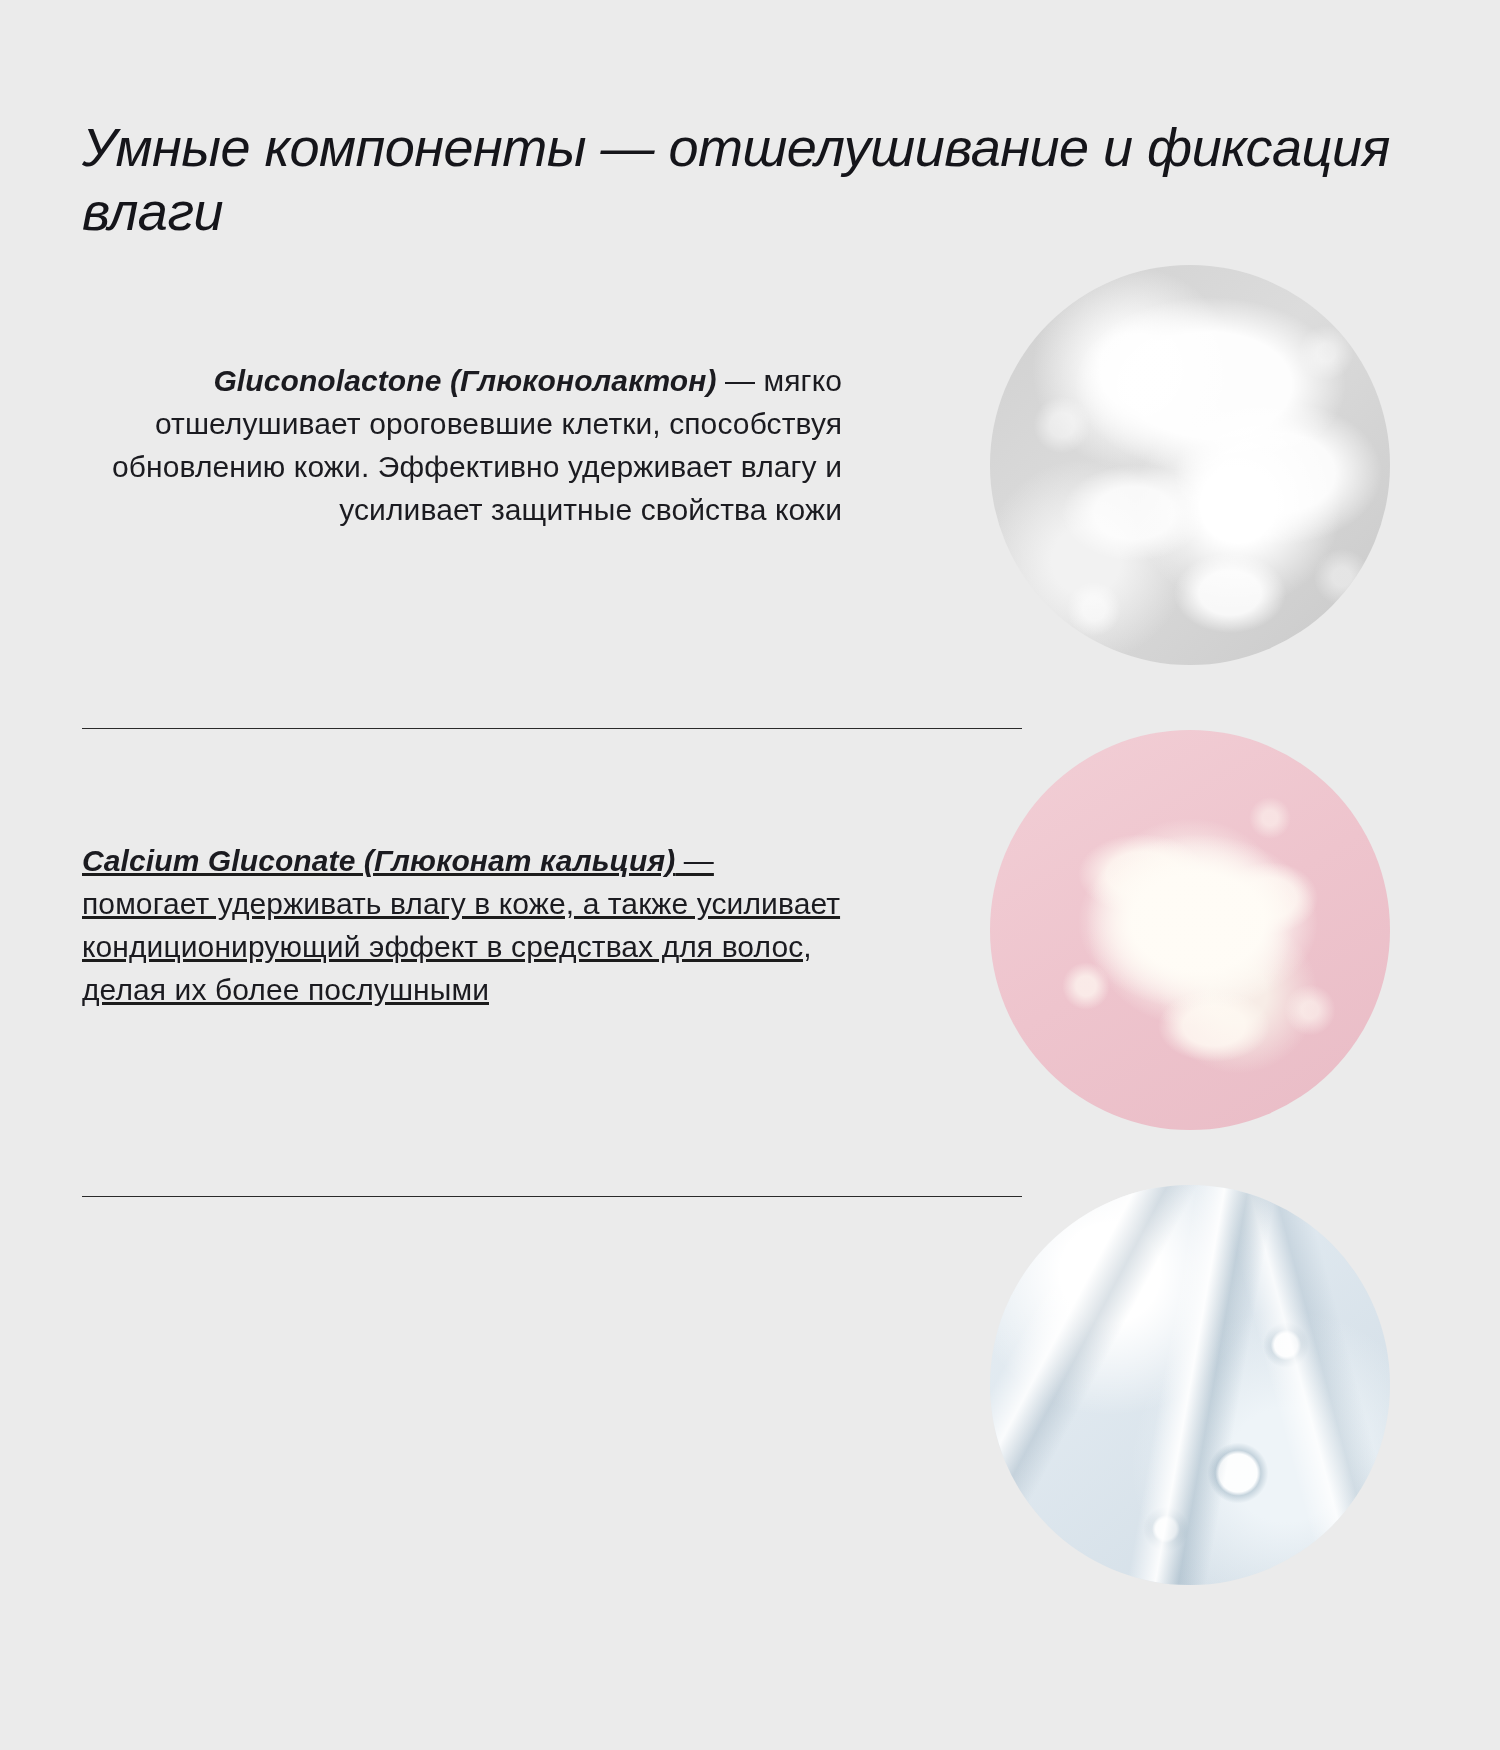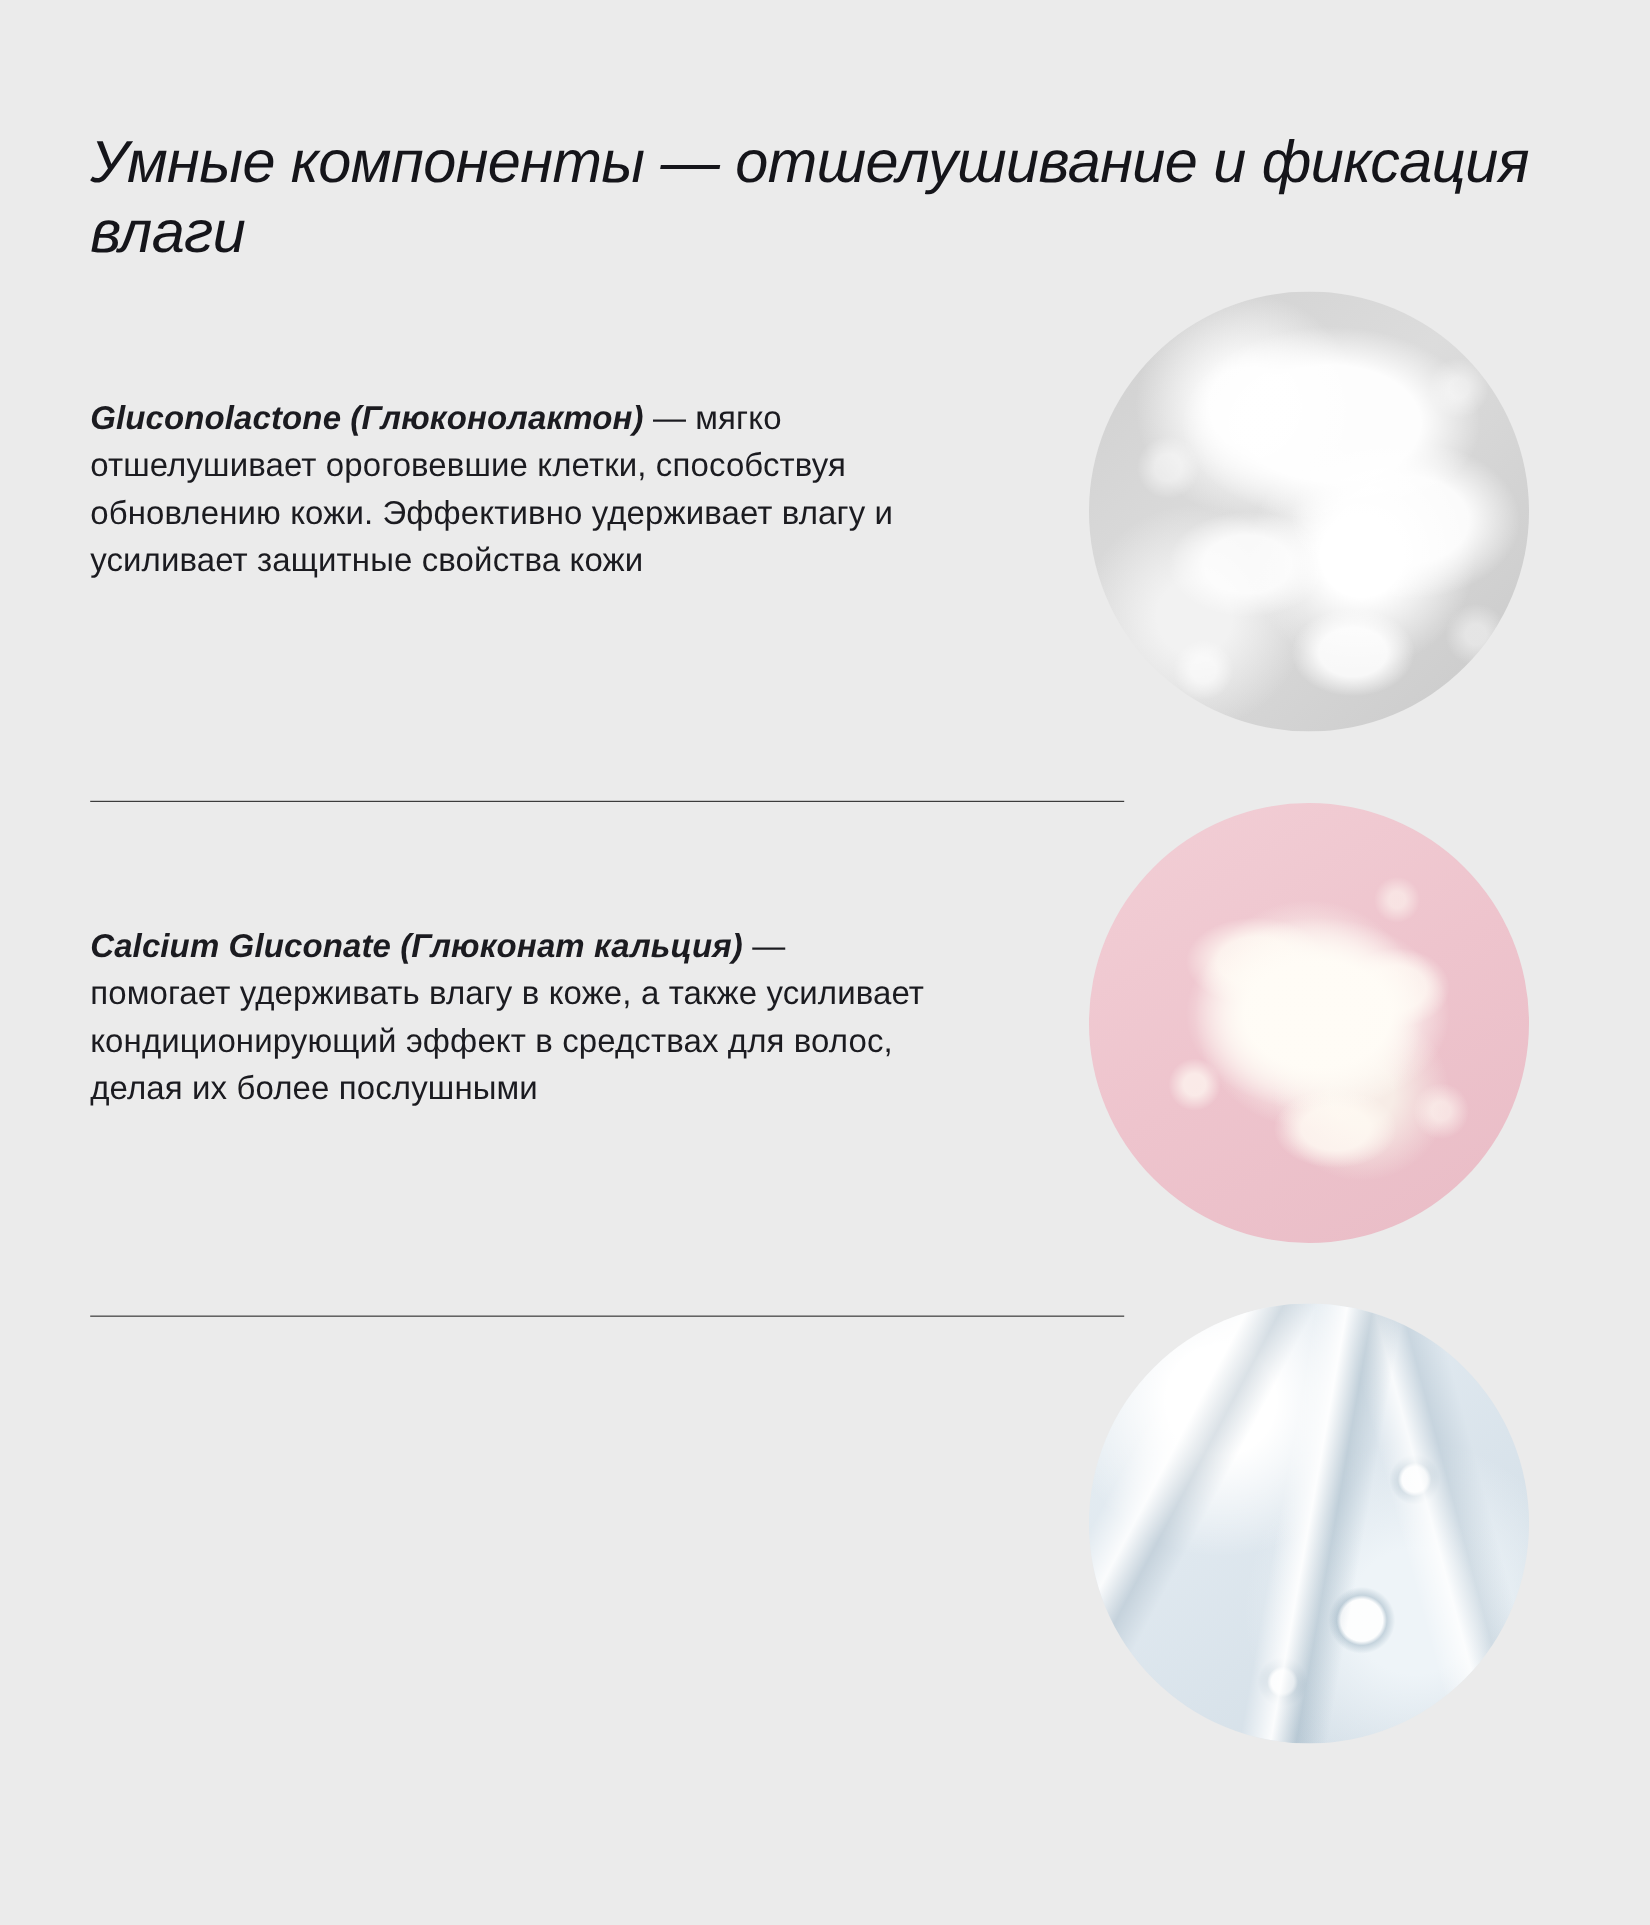--- a/index.html
+++ b/index.html
@@ -32,22 +32,22 @@
     font-weight: 400;
     letter-spacing: -0.5px;
     color: #15151a;
   }
 
   .section {
     position: absolute;
     left: 82px;
     width: 1340px;
   }
-  .sec1 { top: 330px; }
-  .sec2 { top: 810px; }
+  .sec1 { top: 330px; text-align: right; }
+  .sec2 { top: 810px; text-decoration: underline; }
   .sec3 { top: 1255px; }
 
   .text-col {
     width: 760px;
     font-size: 30px;
     line-height: 1.43;
     color: #1b1b20;
     letter-spacing: 0.1px;
   }
   .text-col .lead {

